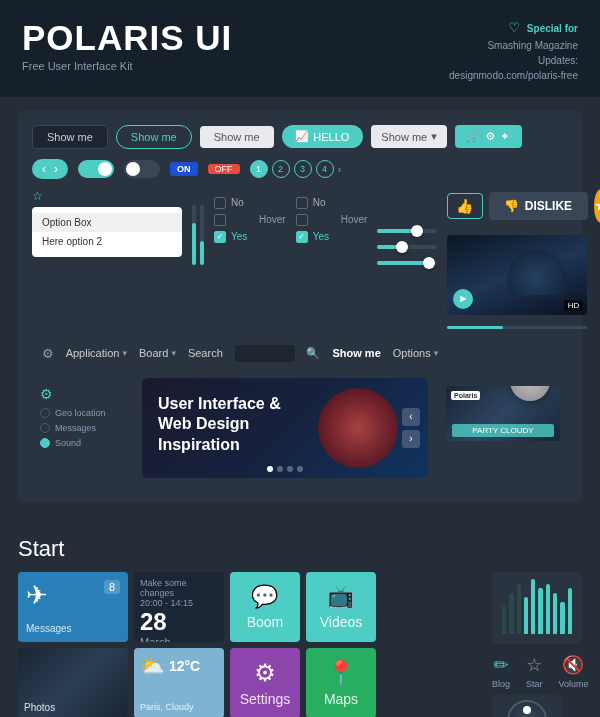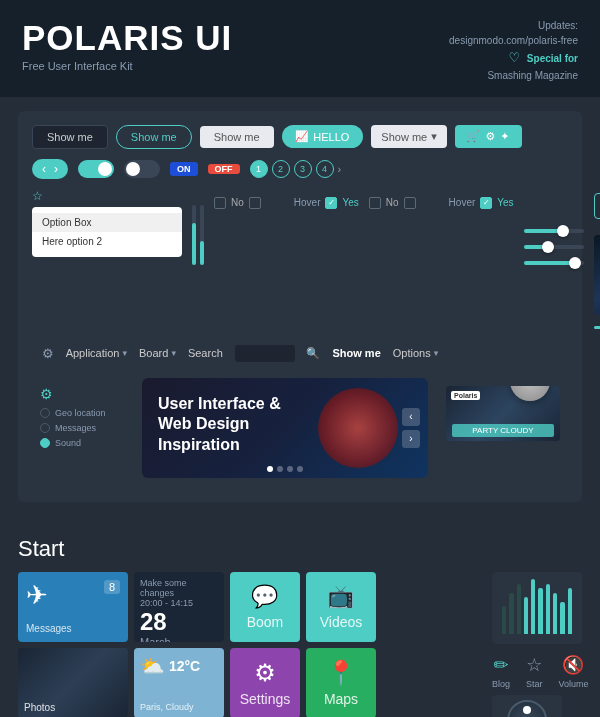--- a/index.html
+++ b/index.html
@@ -188,21 +188,21 @@
       color: #fff;
       font-size: 9px;
       font-weight: bold;
       padding: 2px 7px;
       border-radius: 3px;
     }
     .badge-off {
       background: #e74c3c;
       color: #fff;
       font-size: 9px;
-      font-weight: bold;
+      font-weight: normal;
       padding: 0 7px;
       border-radius: 3px;
     }
     .pagination-dots {
       display: flex;
       align-items: center;
       gap: 4px;
       font-size: 11px;
       color: #8a9bb0;
     }
@@ -280,20 +280,21 @@
     .slider-knob {
       width: 12px; height: 12px;
       background: #fff;
       border-radius: 50%;
       position: absolute;
       top: -4px;
       box-shadow: 0 1px 3px rgba(0,0,0,0.4);
     }
     .checkbox-group {
       display: flex;
+      flex-direction: column;
       gap: 5px;
     }
     .checkbox-row {
       display: flex;
       align-items: center;
       gap: 5px;
       font-size: 10px;
       color: #aaa;
     }
     .cb {
@@ -832,28 +833,28 @@
 </head>
 <body>
 
 <div class="header">
   <div class="header-left">
     <div class="title">POLARIS UI</div>
     <div class="subtitle">Free User Interface Kit</div>
   </div>
   <div class="header-right">
     <div>
-      <span>Updates:</span><br>
-      <span>designmodo.com/polaris-free</span>
-    </div>
-    <div>
       <span class="heart-icon">♡</span>
       <span class="special">Special for</span>
       <br>
       <span>Smashing Magazine</span>
+    </div>
+    <div>
+      <span>Updates:</span><br>
+      <span>designmodo.com/polaris-free</span>
     </div>
   </div>
 </div>
 
 <div class="main">
   <div class="ui-components">
 
     <div class="btn-row">
       <button class="btn-dark">Show me</button>
       <button class="btn-outline-teal">Show me</button>

